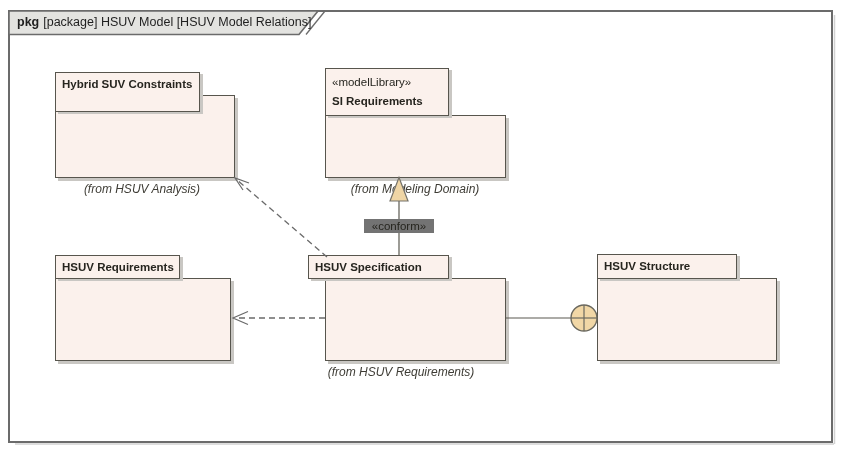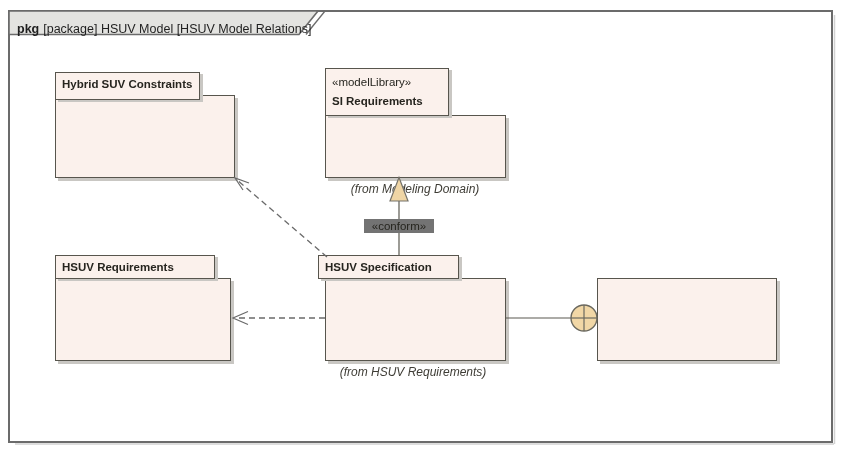--- a/index.html
+++ b/index.html
@@ -4,21 +4,21 @@
 <style>
   html,body{margin:0;padding:0;background:#FFFFFF;}
   .canvas{
     position:relative;width:841px;height:454px;background:#FFFFFF;
     font-family:"Liberation Sans",sans-serif;overflow:hidden;
   }
   svg.layer{position:absolute;left:0;top:0;pointer-events:none;}
   #frame-layer{z-index:1;}
   #connector-layer{z-index:30;}
   .frame-title{
-    position:absolute;left:17px;top:22px;z-index:5;
+    position:absolute;left:17px;top:15px;z-index:5;
     font-size:12.5px;color:#1F1F1F;white-space:nowrap;
   }
   .frame-title .kw{font-weight:bold;}
   .frame-title .rest{margin-left:4px;}
   .pkg-body{
     position:absolute;background:#FBF1EC;border:1.4px solid #57554D;
     box-shadow:3px 3px 0 #C9C7C3;box-sizing:border-box;z-index:10;
   }
   .pkg-tab{
     position:absolute;background:#FBF1EC;border:1.4px solid #57554D;
@@ -32,31 +32,31 @@
   .caption{
     position:absolute;font-style:italic;font-size:12px;color:#3E3C35;
     text-align:center;z-index:12;white-space:nowrap;
   }
   .conform-label{
     position:absolute;left:364px;top:219px;width:70px;z-index:40;
     background:#737373;text-align:center;font-size:11.5px;color:#26251F;
     padding:1px 0;
   }
   
-  .p1-tab{left:55px;top:72px;width:145px;height:28px;}
+  .p1-tab{left:55px;top:72px;width:145px;height:40px;}
   .p1-body{left:55px;top:95px;width:180px;height:83px;}
   .p1-cap{left:42px;top:182px;width:200px;}
   .p2-tab{left:325px;top:68px;width:124px;height:48px;}
   .p2-body{left:325px;top:115px;width:181px;height:63px;}
   .p2-cap{left:315px;top:182px;width:200px;}
-  .p3-tab{left:55px;top:255px;width:160px;height:24px;}
+  .p3-tab{left:55px;top:255px;width:125px;height:24px;}
   .p3-body{left:55px;top:278px;width:176px;height:83px;}
-  .p4-tab{left:318px;top:255px;width:141px;height:24px;}
+  .p4-tab{left:308px;top:255px;width:141px;height:24px;}
   .p4-body{left:325px;top:278px;width:181px;height:83px;}
-  .p4-cap{left:313px;top:365px;width:200px;text-align:center;}
+  .p4-cap{left:301px;top:365px;width:200px;text-align:center;}
   .p5-tab{left:597px;top:254px;width:140px;height:25px;}
   .p5-body{left:597px;top:278px;width:180px;height:83px;}
 </style>
 </head>
 <body>
 
 <div class="canvas">
 
   <svg id="frame-layer" class="layer" width="841" height="454" viewBox="0 0 841 454">
     <rect x="9" y="11" width="823" height="431" fill="#FFFFFF" stroke="#6B6B6B" stroke-width="2"></rect>
@@ -67,40 +67,44 @@
   </svg>
 
   <div class="frame-title">
     <span class="kw">pkg</span><span class="rest">[package] HSUV Model [HSUV Model Relations]</span>
   </div>
 
   <div class="pkg-body p1-body"></div>
   <div class="pkg-tab p1-tab">
     <span class="pkg-name">Hybrid SUV Constraints</span>
   </div>
+  <div class="caption p1-cap">(from HSUV Analysis)</div>
 
   <div class="pkg-body p2-body"></div>
   <div class="pkg-tab p2-tab">
     <div class="stereotype">«modelLibrary»</div>
     <span class="pkg-name">SI Requirements</span>
   </div>
   <div class="caption p2-cap">(from Modeling Domain)</div>
 
   <div class="pkg-body p3-body"></div>
   <div class="pkg-tab p3-tab">
     <span class="pkg-name">HSUV Requirements</span>
   </div>
 
   <div class="pkg-body p4-body"></div>
   <div class="pkg-tab p4-tab">
     <span class="pkg-name">HSUV Specification</span>
   </div>
   <div class="caption p4-cap">(from HSUV Requirements)</div>
 
   <div class="pkg-body p5-body"></div>
+  <div class="pkg-tab p5-tab">
+    <span class="pkg-name">HSUV Structure</span>
+  </div>
 
   <svg id="connector-layer" class="layer" width="841" height="454" viewBox="0 0 841 454">
 
     <g>
       <line x1="327" y1="257" x2="236" y2="179" stroke="#6A6A6A" stroke-width="1.3" stroke-dasharray="6 4"></line>
       <polyline points="243,190 235,178 249,183" fill="none" stroke="#6A6A6A" stroke-width="1.2"></polyline>
     </g>
 
     <g>
       <line x1="325" y1="318" x2="235" y2="318" stroke="#6A6A6A" stroke-width="1.3" stroke-dasharray="6 4"></line>

